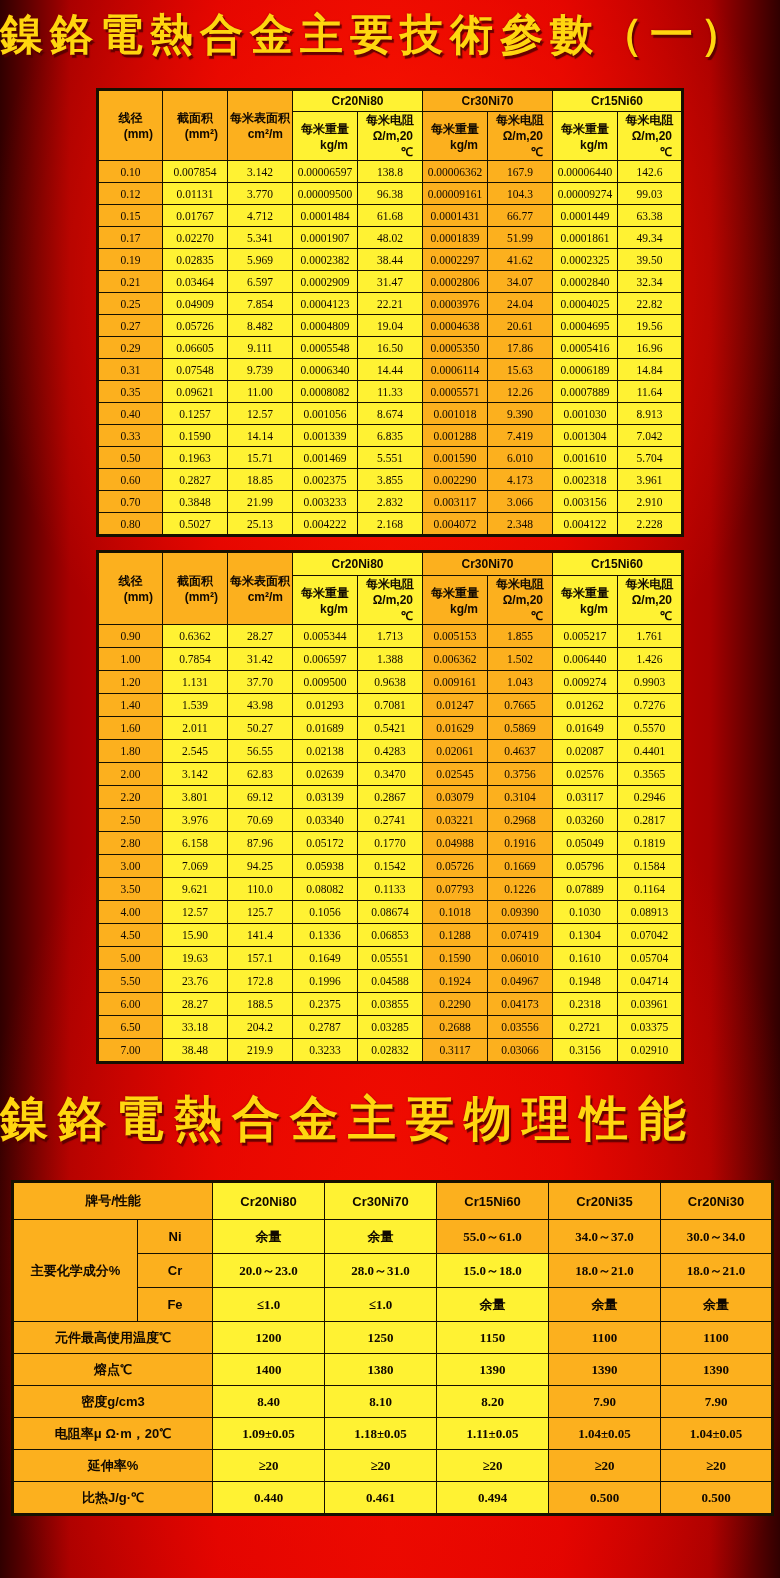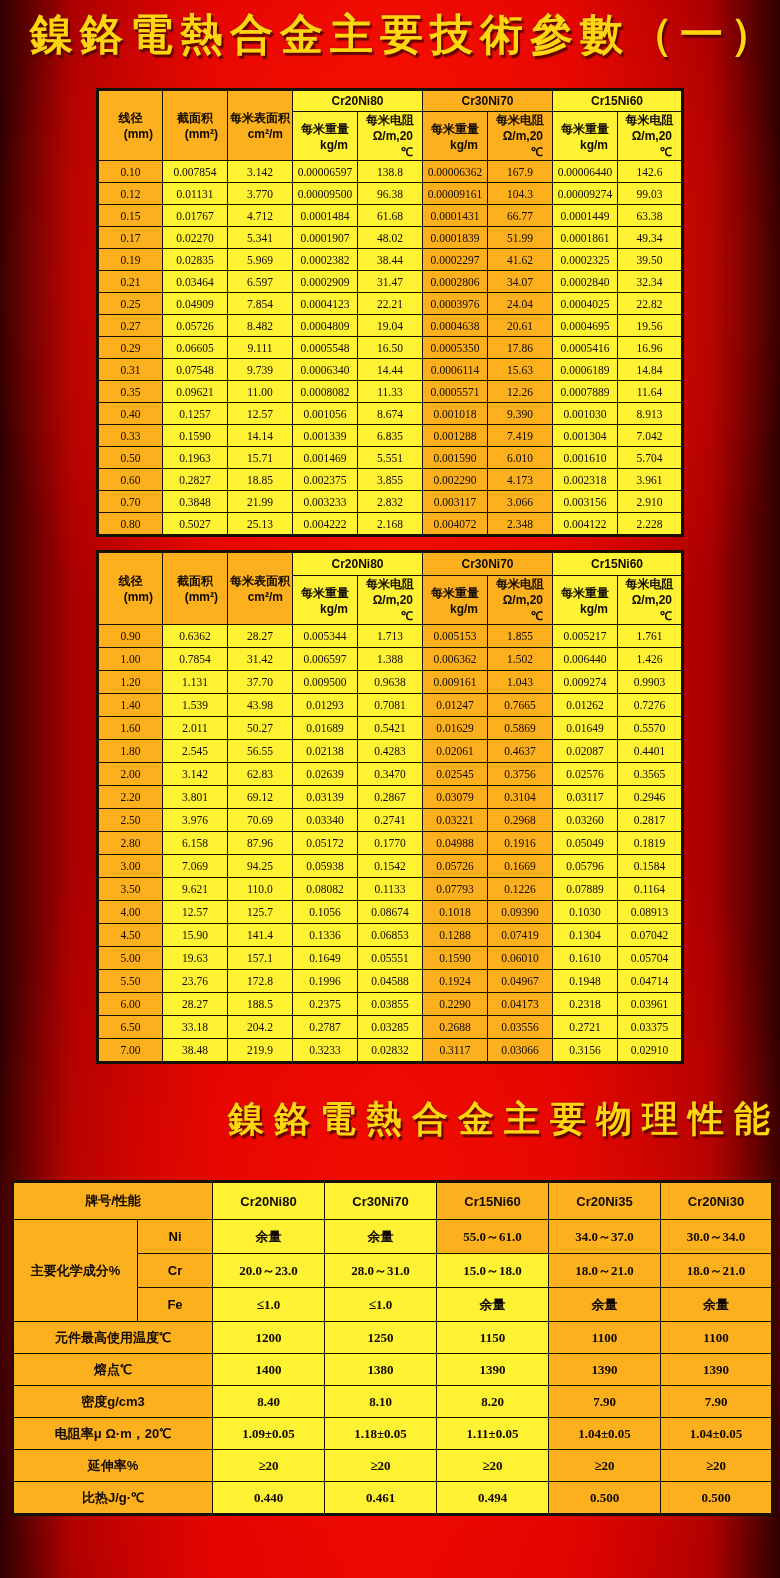--- a/index.html
+++ b/index.html
@@ -6,29 +6,29 @@
   body{width:780px;font-family:"Liberation Sans",sans-serif;}
   #page{
     position:relative;width:780px;height:1578px;overflow:hidden;
     background-color:#c40000;
     background-image:
       radial-gradient(ellipse 70% 40% at 50% 18%, rgba(255,25,0,.9) 0%, rgba(255,25,0,0) 75%),
       radial-gradient(ellipse 72% 50% at 50% 80%, rgba(243,15,0,.85) 0%, rgba(243,15,0,0) 75%),
       linear-gradient(90deg,#300000 0%,#a80000 9%,#dd0000 28%,#e60400 50%,#dd0000 72%,#a80000 91%,#300000 100%);
   }
   .sec-title{
-    text-align:right;color:#ffd60f;font-weight:900;
+    text-align:left;color:#ffd60f;font-weight:900;
     letter-spacing:7px;
     text-shadow:2px 3px 1px rgba(80,0,0,.85), 0 0 2px rgba(120,0,0,.6);
     font-family:"Liberation Serif",serif;
     white-space:nowrap;
   }
   #title1,#title2{font-size:43px;line-height:58px;margin-top:6px;}
   #title2{margin-top:22px;}
-  #title3{font-size:36px;line-height:62px;margin-top:24px;letter-spacing:10px;margin-left:11px;}
+  #title3{font-size:48px;line-height:62px;margin-top:24px;letter-spacing:10px;}
 
   table{border-collapse:collapse;table-layout:fixed;}
   .spec,.props{box-sizing:border-box;}
   .spec th,.spec td,.props th,.props td{
     border:1.6px solid #161000;text-align:center;vertical-align:middle;
     overflow:hidden;color:#100800;
   }
   .spec{border:3px solid #161000;margin:0 auto;}
   #table1-wrap{width:720px;margin:24px auto 0;}
   #table2-wrap{width:738px;margin:13px auto 0;}

